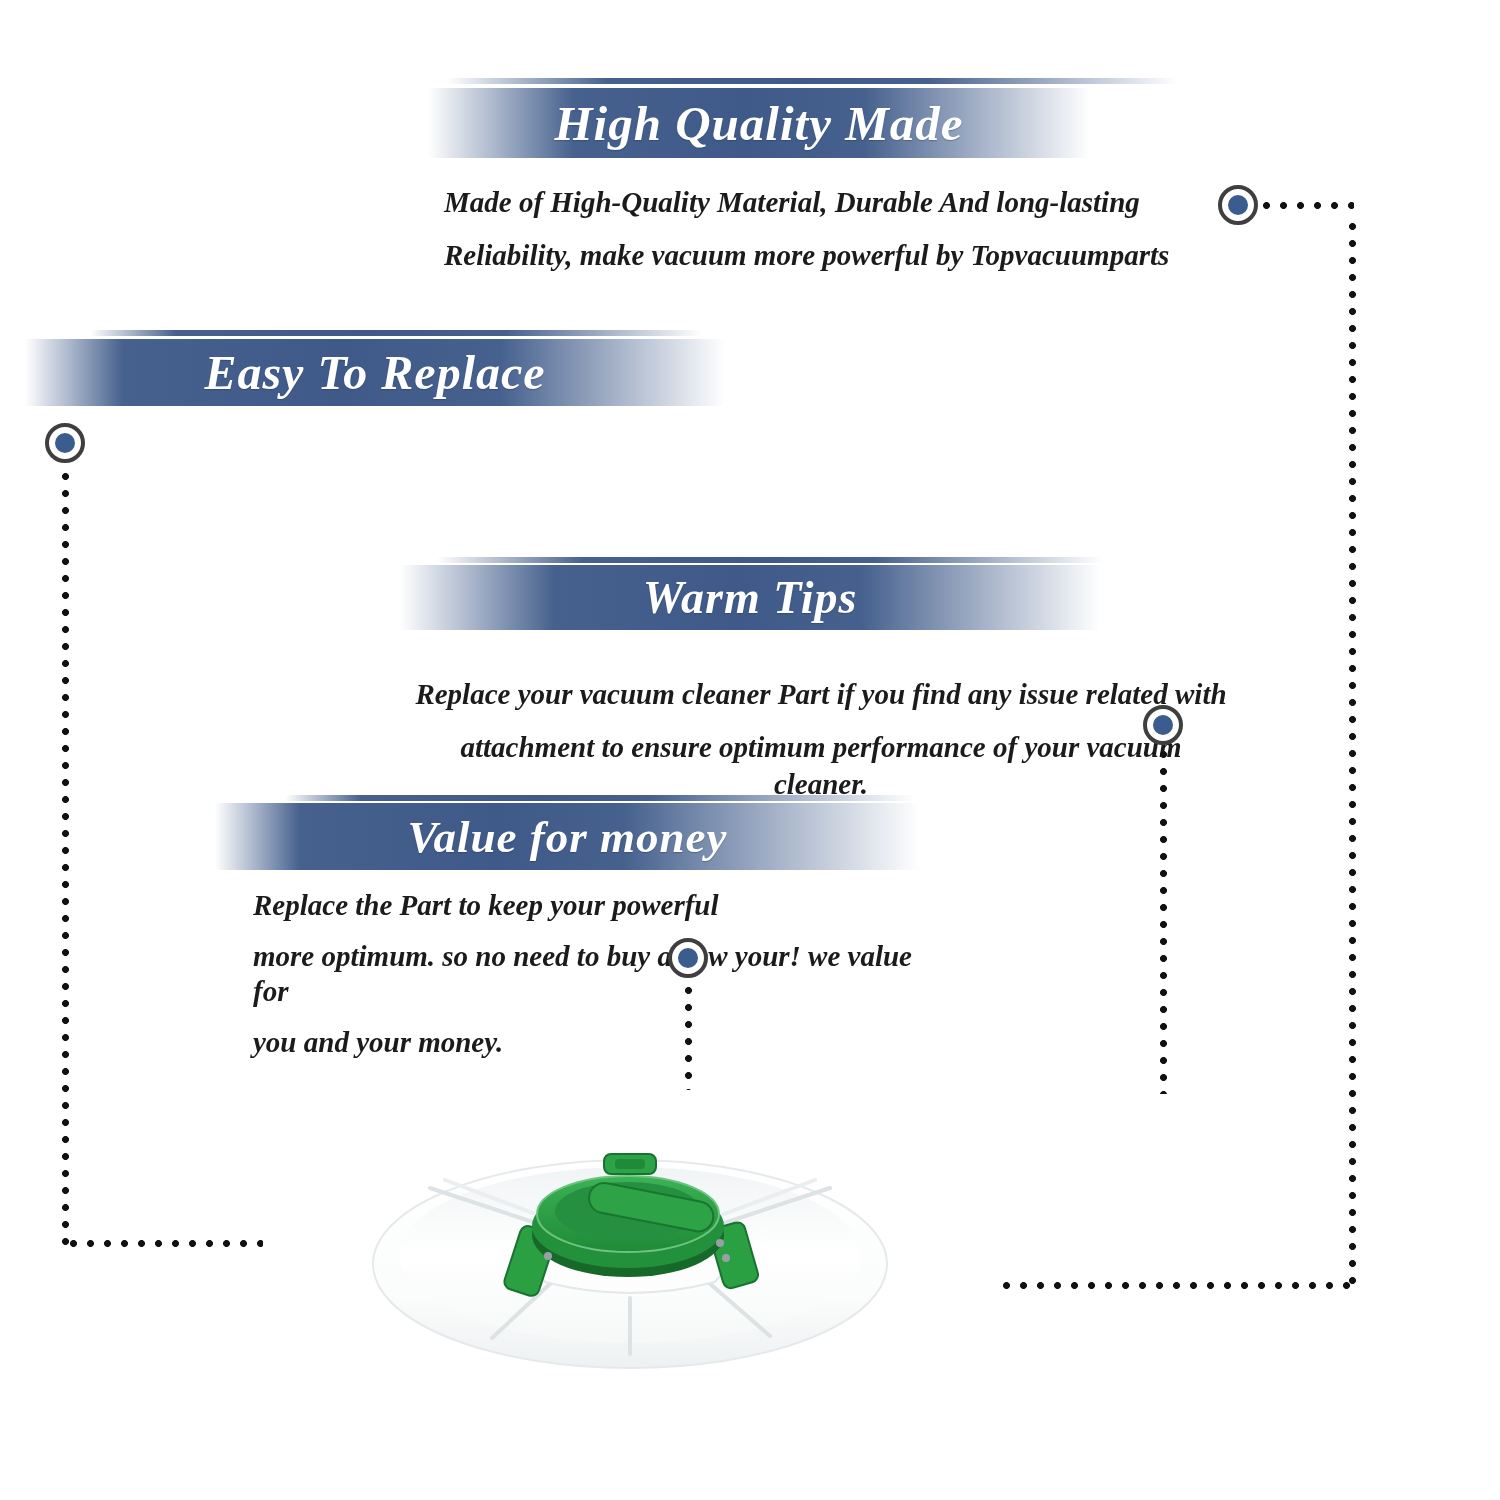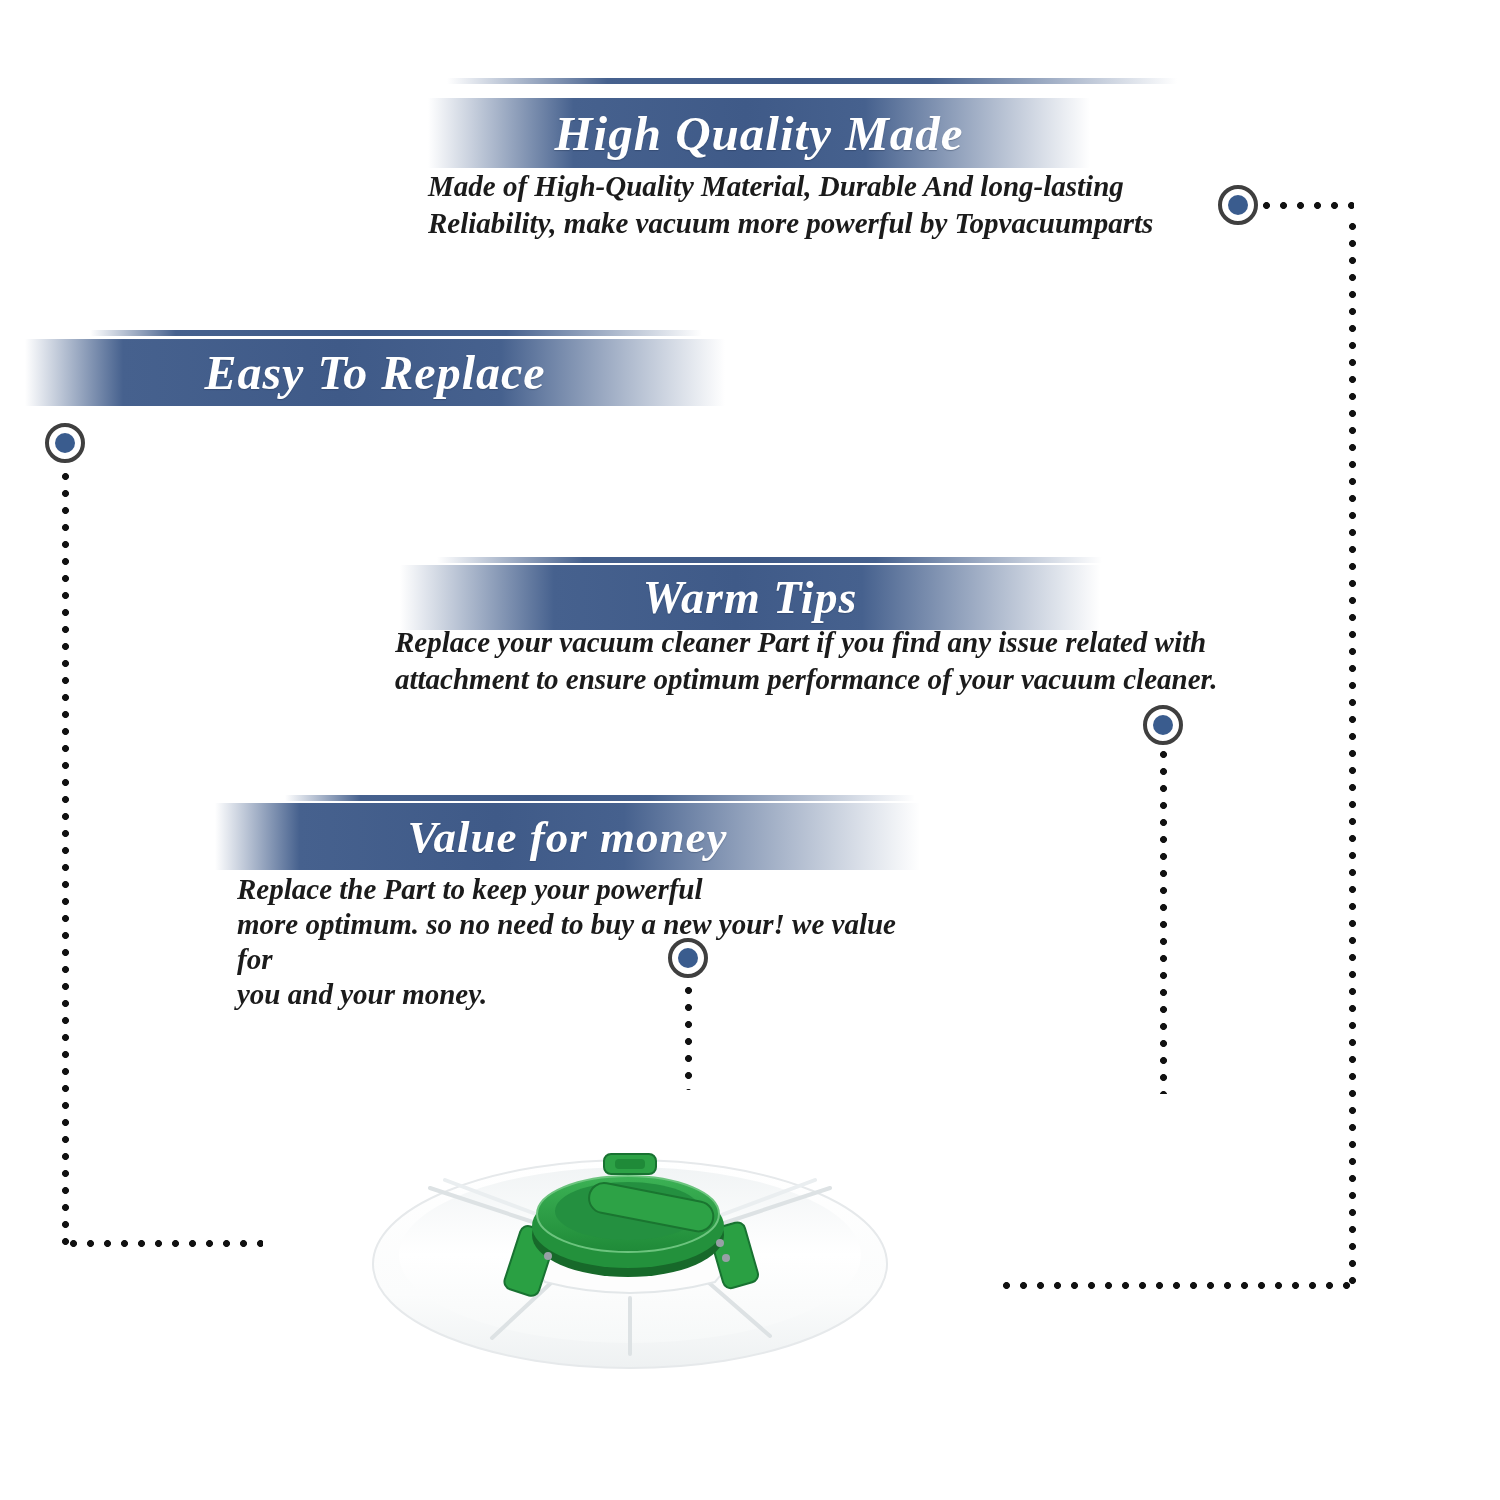--- a/index.html
+++ b/index.html
@@ -26,21 +26,21 @@
       rgba(70,97,142,0) 0%, #46618e 22%, #3f5a88 48%, #46618e 66%, rgba(70,97,142,0) 100%);
   }
   .grad-left{
     background:linear-gradient(to right,
       rgba(70,97,142,0) 0%, #46618e 14%, #3f5a88 45%, #46618e 68%, rgba(70,97,142,0) 100%);
   }
   .grad-long{
     background:linear-gradient(to right,
       rgba(70,97,142,0) 0%, #46618e 12%, #3f5a88 40%, #46618e 58%, rgba(70,97,142,0) 100%);
   }
-  #banner-high-quality{left:428px;top:88px;width:662px;height:70px;margin-top:10px;}
+  #banner-high-quality{left:428px;top:88px;width:662px;height:70px;}
   #strip-high-quality{left:447px;top:78px;width:730px;}
   #banner-high-quality .title{font-size:49px;}
 
   #banner-easy-replace{left:25px;top:339px;width:700px;height:67px;align-items:center;}
   #strip-easy-replace{left:90px;top:330px;width:612px;}
   #banner-easy-replace .title{font-size:48px;}
 
   #banner-warm-tips{left:400px;top:565px;width:700px;height:65px;text-align:center;}
   #strip-warm-tips{left:437px;top:557px;width:665px;}
   #banner-warm-tips .title{font-size:46px;}
@@ -48,24 +48,24 @@
   #banner-value-money{left:215px;top:803px;width:705px;height:67px;}
   #strip-value-money{left:285px;top:795px;width:630px;}
   #banner-value-money .title{font-size:45px;}
 
   
   .body-text{
     position:absolute;
     font-style:italic;font-weight:700;color:#1b1b1b;
     font-size:29px;line-height:37px;
   }
-  .body-text p{margin:0;}
+  .body-text p{margin:16px;}
   #body-high-quality{left:428px;top:168px;width:780px;}
   #body-easy-replace{left:100px;top:414px;width:700px;}
-  #body-warm-tips{left:395px;top:624px;width:852px;}
+  #body-warm-tips{left:395px;top:660px;width:852px;text-align:center;}
   #body-value-money{left:237px;top:872px;width:700px;line-height:35px;}
 
   
   .marker{
     position:absolute;width:32px;height:32px;border-radius:50%;
     border:4px solid #3f3f3f;background:#ffffff;
     display:flex;align-items:center;justify-content:center;
   }
   .marker .dot{width:20px;height:20px;border-radius:50%;background:#3a5c8e;}
   #marker-high-quality{left:1218px;top:185px;}

